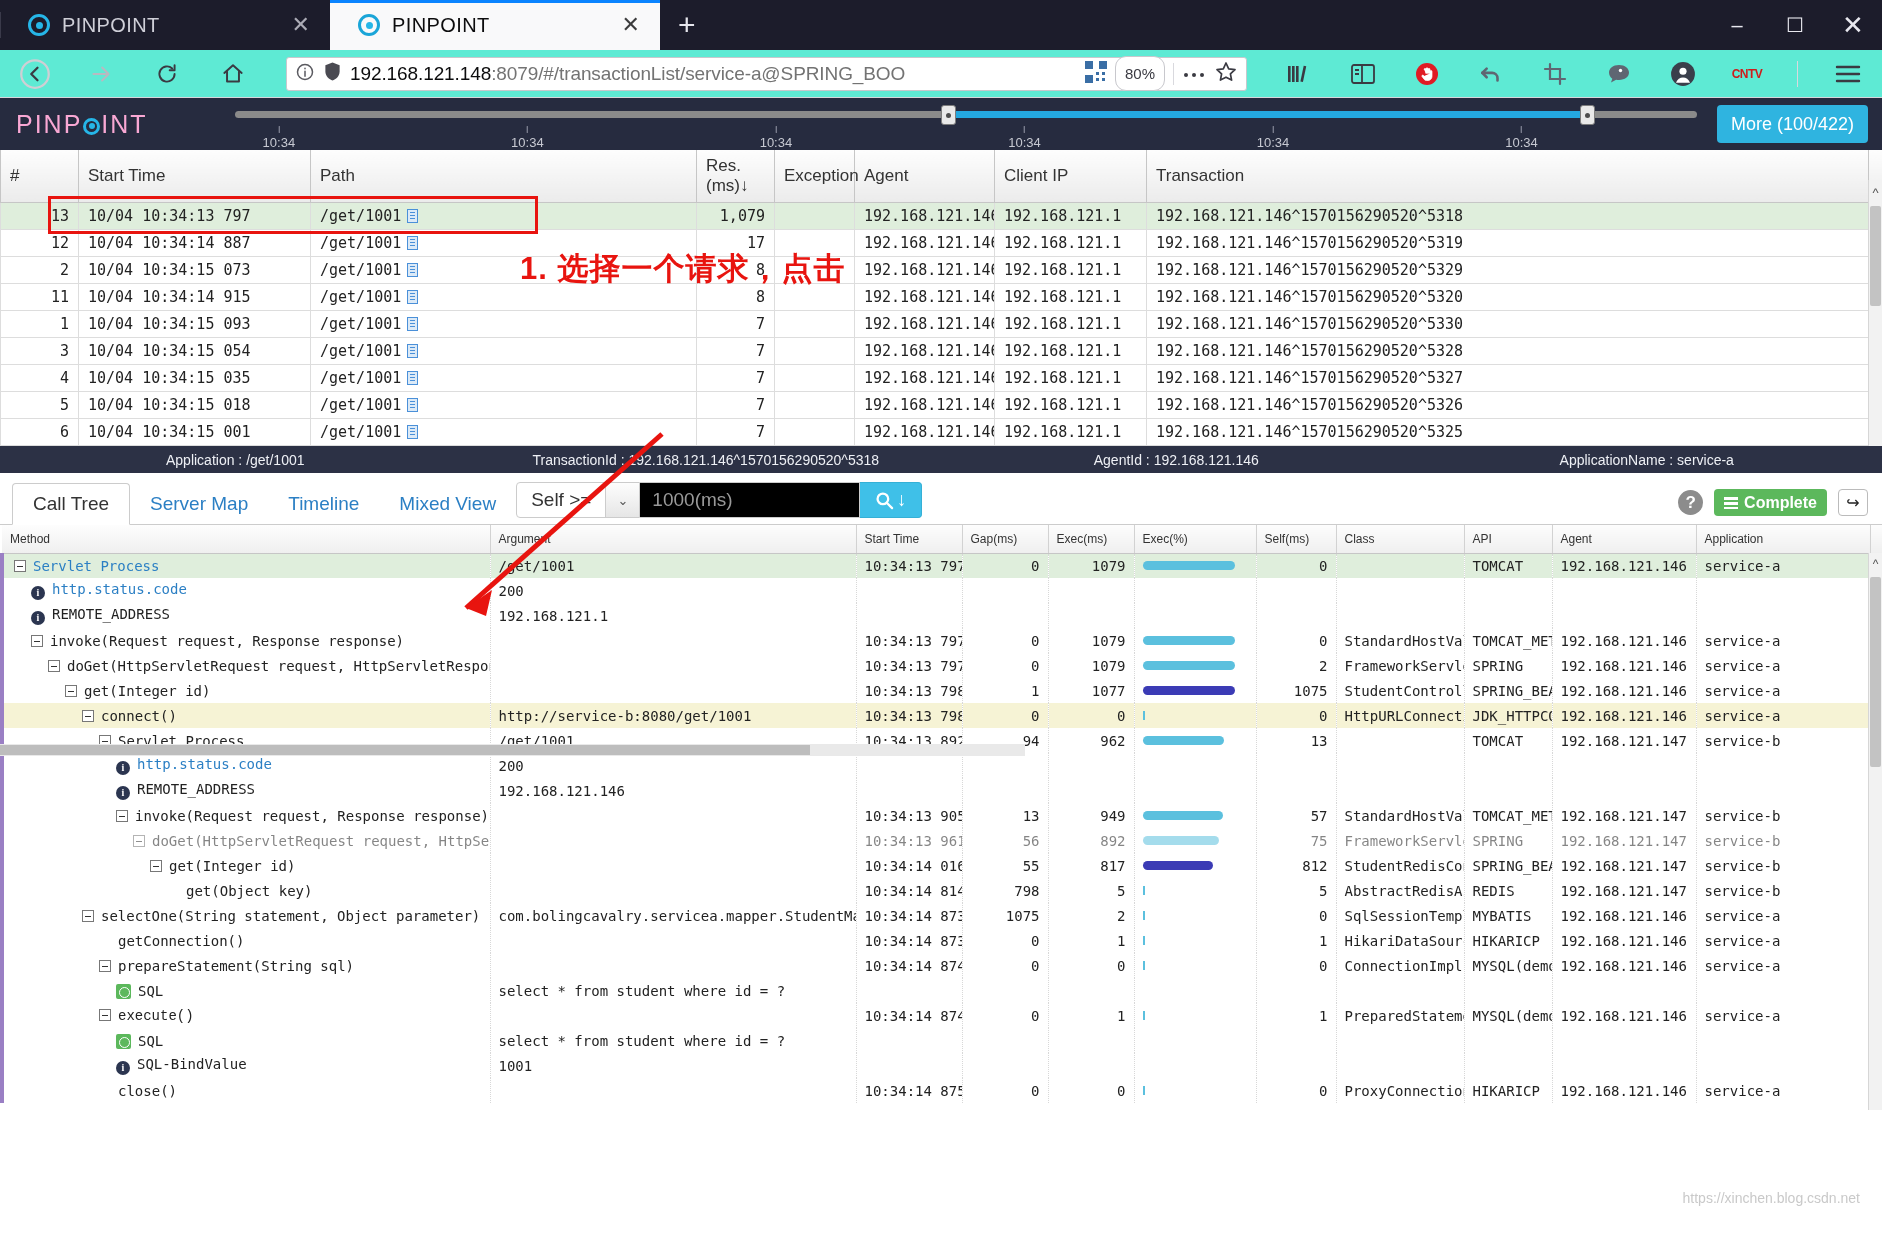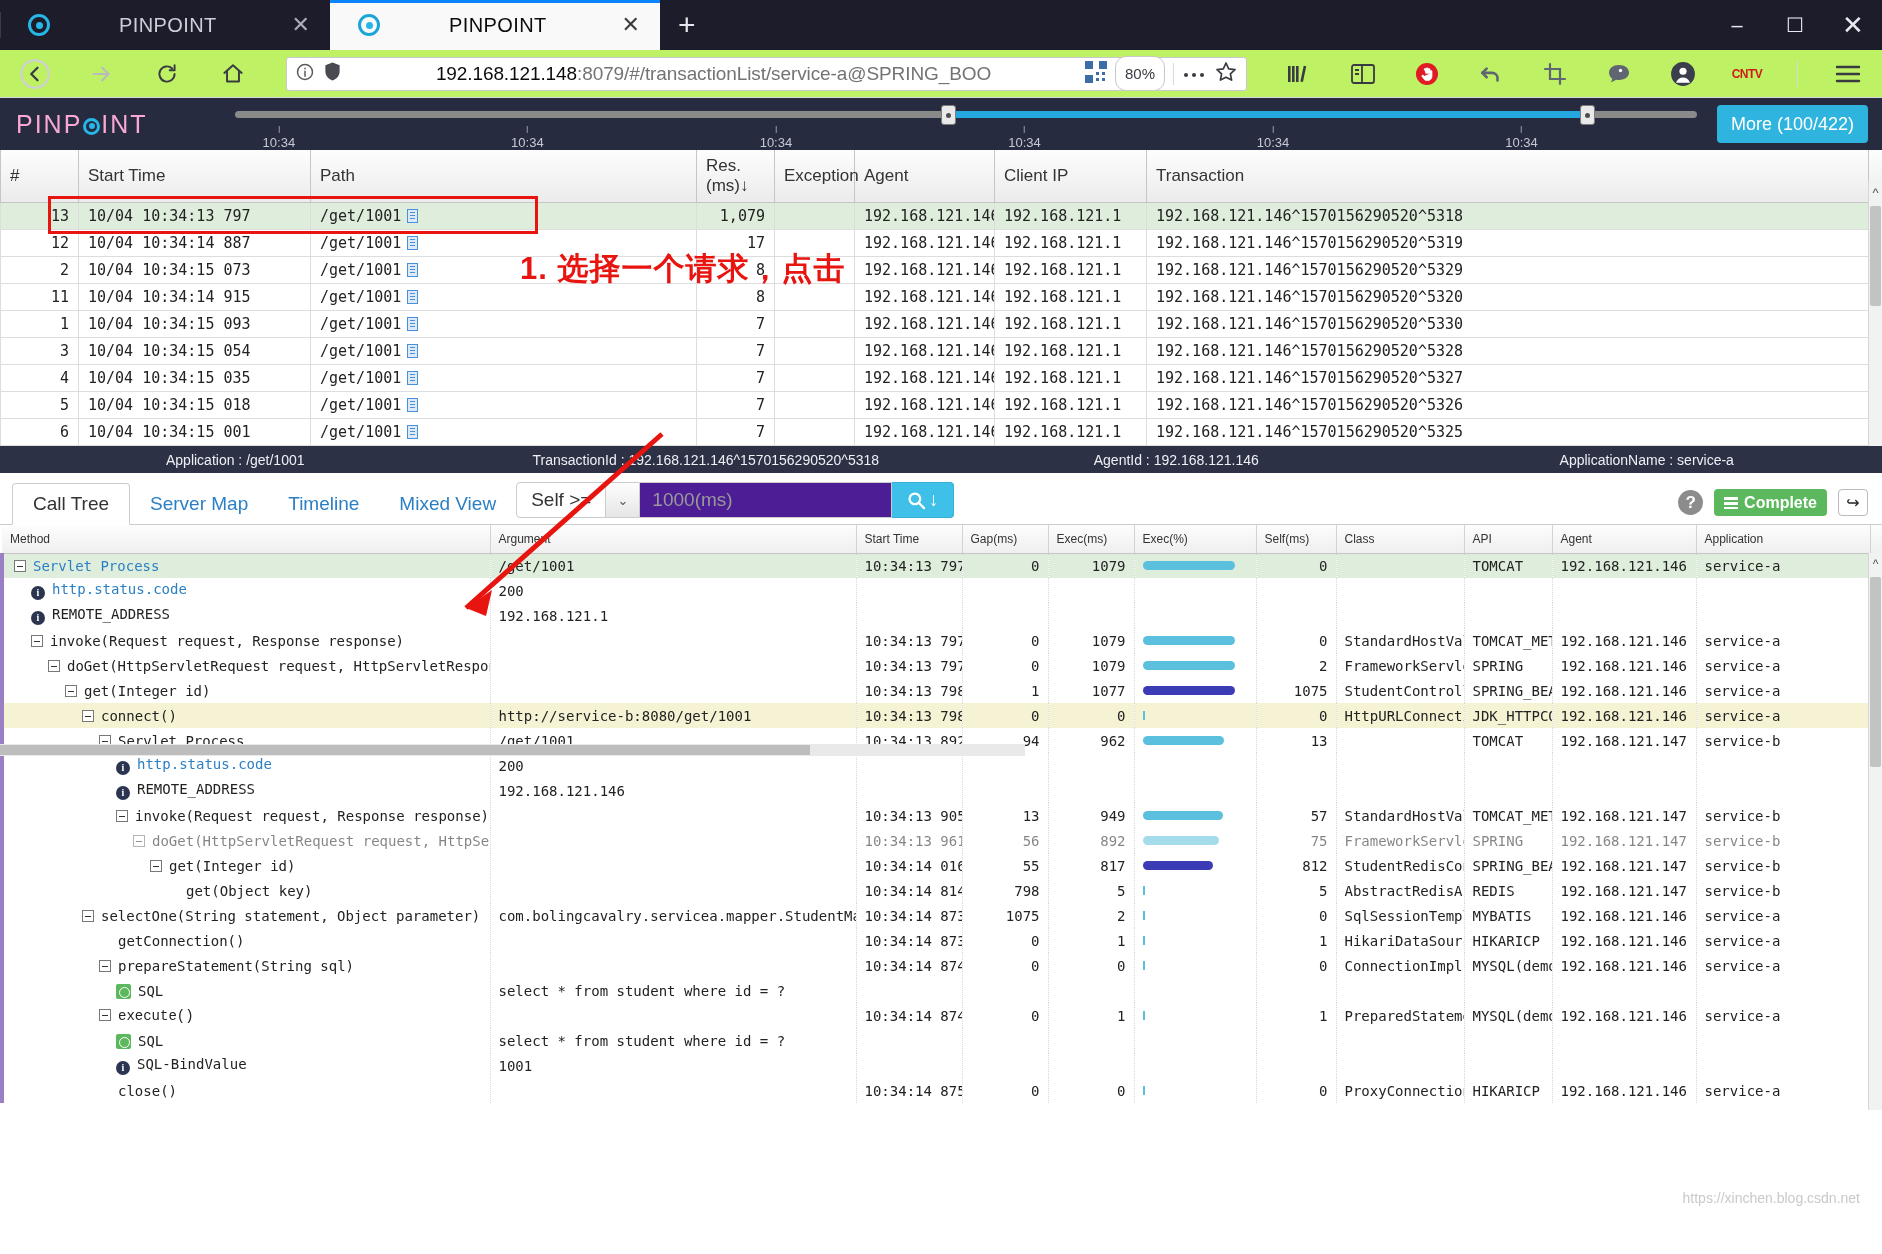--- a/index.html
+++ b/index.html
@@ -5,21 +5,21 @@
   * { box-sizing: border-box; }
   html, body { margin:0; padding:0; }
   body {
     width:1882px; height:1254px;
     font-family:"Liberation Sans", sans-serif;
     background:#fff; overflow:hidden;
     -webkit-font-smoothing:antialiased;
   }
 
   
-  .browser { width:100%;text-align:center; }
+  .browser { width:100%; }
   .tabstrip {
     height:50px; background:#1c1c2b; display:flex; align-items:flex-end;
     position:relative;
   }
   .tab {
     height:50px; display:flex; align-items:center; gap:12px;
     padding:0 14px 0 28px; color:#e6e6ed; font-size:20px;
     position:relative; min-width:330px;
   }
   .tab.inactive { background:#1c1c2b; color:#cfcfd8; }
@@ -32,21 +32,21 @@
   .pp-mark:after { content:""; position:absolute; left:50%; top:50%; width:7px; height:7px; margin:-3.5px 0 0 -3.5px; border-radius:50%; background:#26b6e8; }
   .tab.active .pp-mark { border-color:#1aa5d8; }
   .tab-title { flex:1; white-space:nowrap; letter-spacing:.4px; }
   .tab-close { font-size:22px; opacity:.8; padding:0 6px; cursor:default; }
   .newtab { color:#e6e6ed; font-size:30px; padding:0 18px; height:50px; display:flex; align-items:center; }
   .winbtns { margin-left:auto; display:flex; align-items:center; height:50px; }
   .winbtn { width:58px; height:50px; display:flex; align-items:center; justify-content:center; color:#e8e8ef; font-size:20px; }
   .winbtn.close { font-size:26px; }
 
   .navbar {
-    height:48px; background:#bef264; display:flex; align-items:center;
+    height:48px; background:#5eead4; display:flex; align-items:center;
     padding:0 12px; gap:20px; border-bottom:1px solid #d7d7db;
   }
   .navicon { width:46px; height:40px; display:flex; align-items:center; justify-content:center; color:#3a3a42; }
   .navicon.disabled { color:#b9b9c0; }
   .navicon svg { display:block; }
   .urlbar {
     flex:1; height:34px; margin:0 10px; background:#fff; border:1px solid #c8c8cd;
     border-radius:3px; display:flex; align-items:center; padding:0 8px; gap:8px;
     min-width:0;
   }
@@ -114,21 +114,21 @@
   .infobar > div { flex:1; text-align:center; white-space:nowrap; }
 
   
   .viewbar { height:52px; background:#fff; display:flex; align-items:flex-end; padding:0 0 0 12px; position:relative; border-bottom:1px solid #ccc; }
   .vtab { font-size:19px; padding:9px 20px; color:#2b7fc4; cursor:default; }
   .vtab.active { color:#333; background:#fff; border:1px solid #ccc; border-bottom:1px solid #fff; border-radius:4px 4px 0 0; margin-bottom:-1px; }
   .filters { display:flex; align-items:center; margin-bottom:6px; }
   .selwrap { display:flex; height:36px; border:1px solid #ccc; border-radius:4px 0 0 4px; overflow:hidden; background:#fff; }
   .selwrap .selval { display:flex; align-items:center; padding:0 14px; font-size:19px; color:#333; }
   .selwrap .caret { width:34px; display:flex; align-items:center; justify-content:center; background:linear-gradient(#fdfdfd,#e6e6e6); border-left:1px solid #ccc; font-size:13px; color:#555; }
-  .msinput { width:252px; height:36px; border:1px solid #ccc; border-left:none; background:#4c1d95; padding:16px 12px; font-size:19px; color:#999; display:flex; align-items:center; }
+  .msinput { width:220px; height:36px; border:1px solid #ccc; border-left:none; background:#000000; padding:16px 12px; font-size:19px; color:#999; display:flex; align-items:center; }
   .searchbtn { width:62px; height:36px; background:#3fc0e8; color:#fff; border:1px solid #35b0d6; border-left:none; border-radius:0 4px 4px 0; display:flex; align-items:center; justify-content:center; gap:3px; font-size:19px; }
   .vb-right { position:absolute; right:14px; bottom:8px; display:flex; align-items:center; gap:11px; }
   .helpico { width:25px; height:25px; border-radius:50%; background:#8c8c8c; color:#fff; font-size:17px; display:flex; align-items:center; justify-content:center; font-weight:bold; }
   .completebtn { height:27px; background:#5cb85c; color:#fff; border-radius:4px; display:flex; align-items:center; gap:6px; padding:0 10px; font-size:16px; font-weight:bold; }
   .grid-ico { display:inline-block; width:14px; height:12px; background:repeating-linear-gradient(to bottom,#fff 0 3px,transparent 3px 5px); }
   .extbtn { width:30px; height:27px; border:1px solid #bbb; border-radius:4px; background:#fff; display:flex; align-items:center; justify-content:center; font-size:16px; color:#222; }
 
   
   .ct-wrap { position:relative; height:585px; overflow:hidden; }
   table.ct { width:1882px; border-collapse:collapse; table-layout:fixed; }

